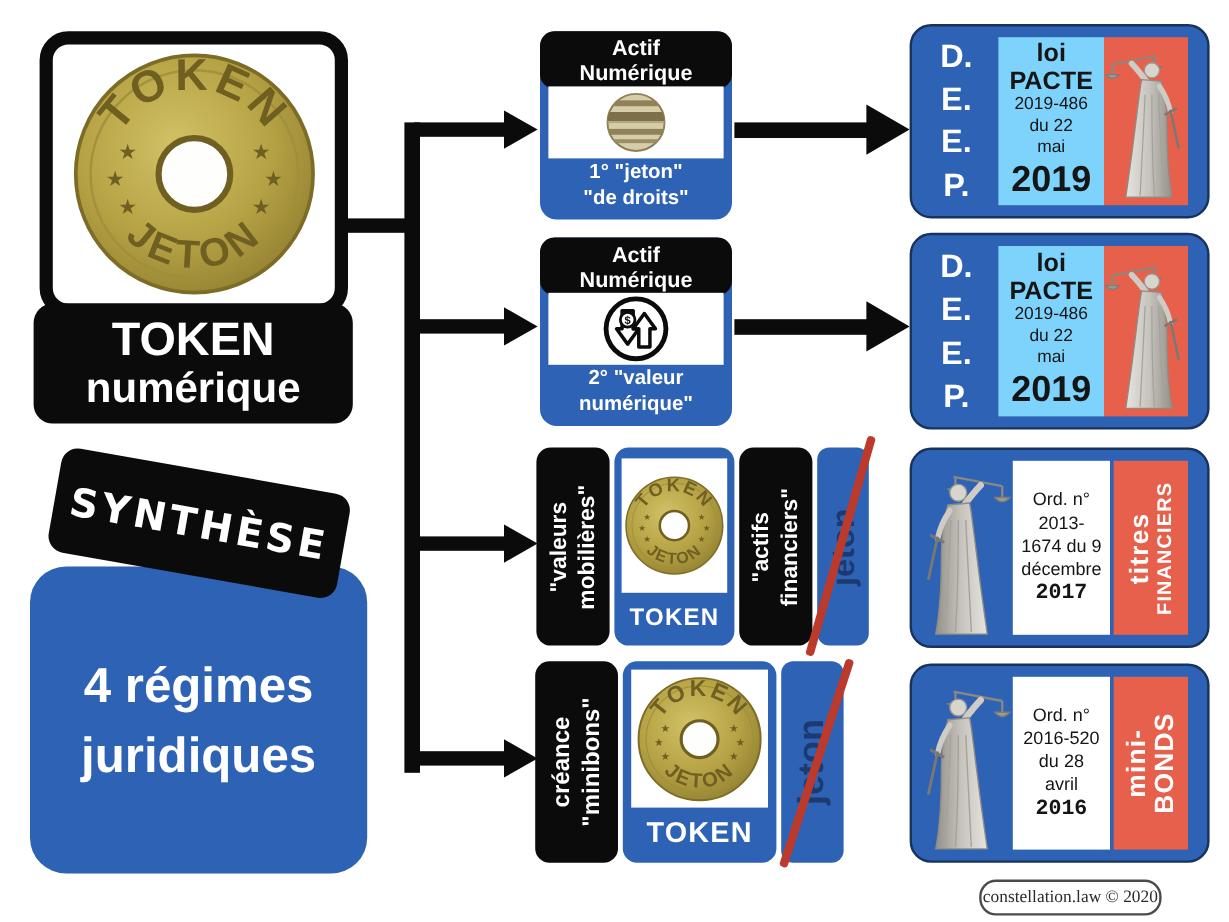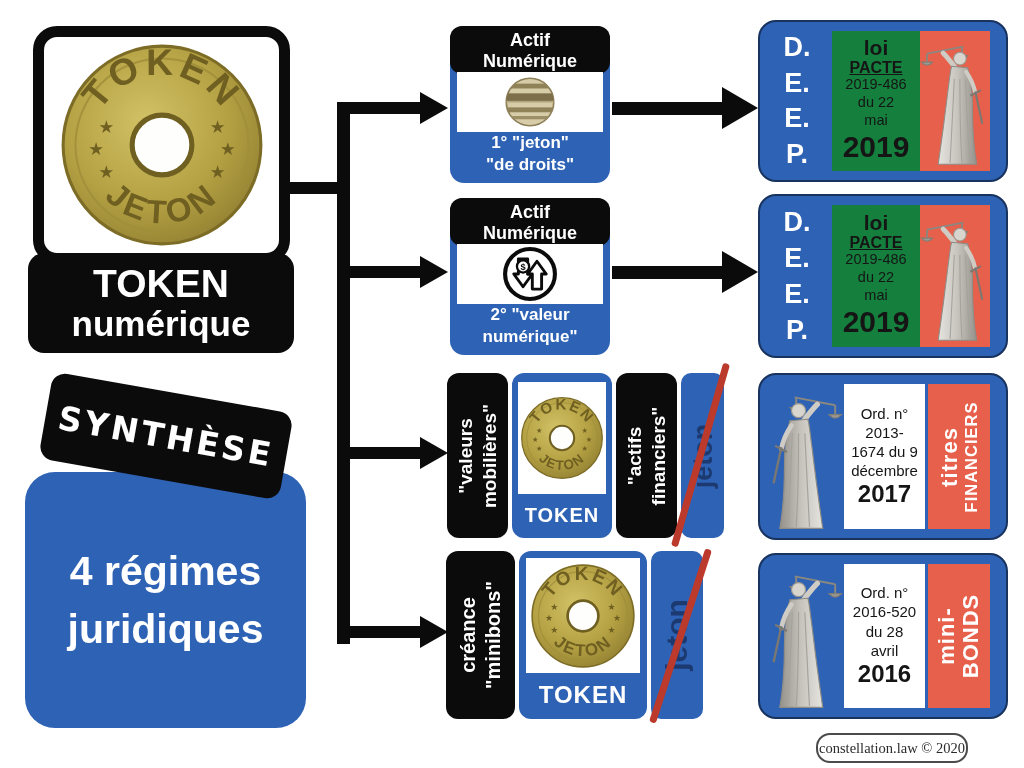--- a/index.html
+++ b/index.html
@@ -65,34 +65,34 @@
   .jtext{position:absolute;left:50%;top:50%;transform:translate(-50%,-50%) rotate(-90deg);
          color:var(--navy);font-weight:bold;}
   .strike{position:absolute;background:var(--strike);border-radius:3px;z-index:8;}
 
   
   .rbox{position:absolute;left:758px;width:250px;background:var(--blue);
         border-radius:18px;border:2px solid #17335e;box-sizing:border-box;}
   .deepcol{position:absolute;left:0;top:0;bottom:0;width:74px;display:flex;
            flex-direction:column;justify-content:space-around;align-items:center;
            padding:8px 0;color:#fff;font-weight:bold;font-size:27px;}
-  .lawpanel{position:absolute;left:72px;top:9px;bottom:9px;width:88px;background:#15803d;
+  .lawpanel{position:absolute;left:72px;top:9px;bottom:9px;width:88px;background:#7dd3fc;
             color:#151515;text-align:center;display:flex;flex-direction:column;justify-content:center;}
   .lp-l1{font-size:21px;font-weight:bold;line-height:1.02;}
-  .lp-l2{font-size:16px;font-weight:bold;line-height:1.12;text-decoration:underline;}
+  .lp-l2{font-size:21px;font-weight:bold;line-height:1.12;}
   .lp-s{font-size:14.5px;line-height:1.22;}
   .lp-y{font-size:30px;font-weight:bold;line-height:1.18;}
   .redcol{position:absolute;left:160px;top:9px;bottom:9px;width:70px;background:var(--red);
           overflow:hidden;display:flex;align-items:flex-end;justify-content:center;}
   .jcol{position:absolute;left:5px;top:6px;bottom:4px;width:78px;display:flex;
         align-items:flex-end;justify-content:center;}
   .lawpanel2{position:absolute;left:84px;top:9px;bottom:9px;width:81px;background:#fff;
              color:#151515;text-align:center;display:flex;flex-direction:column;justify-content:center;}
   .lp-s2{font-size:15px;line-height:1.28;}
-  .lp-y2{font-size:24px;font-weight:bold;line-height:1.2;}
+  .lp-y2{font-size:18px;font-weight:bold;line-height:1.2;font-family:Liberation Mono, monospace;}
   .sidered{position:absolute;left:168px;top:9px;bottom:9px;width:62px;background:var(--red);overflow:hidden;}
   .vtext2{position:absolute;left:50%;top:50%;transform:translate(-50%,-50%) rotate(-90deg);
           color:#fff;font-weight:bold;text-align:center;line-height:1.1;white-space:nowrap;}
   .side-big{font-size:22px;letter-spacing:1px;}
   .side-small{font-size:16.5px;letter-spacing:1px;}
   .flip{transform:scaleX(-1);}
 
   
   .pill{position:absolute;border:2px solid #4b4b4b;border-radius:14px;background:#fff;
         display:flex;align-items:center;justify-content:center;

